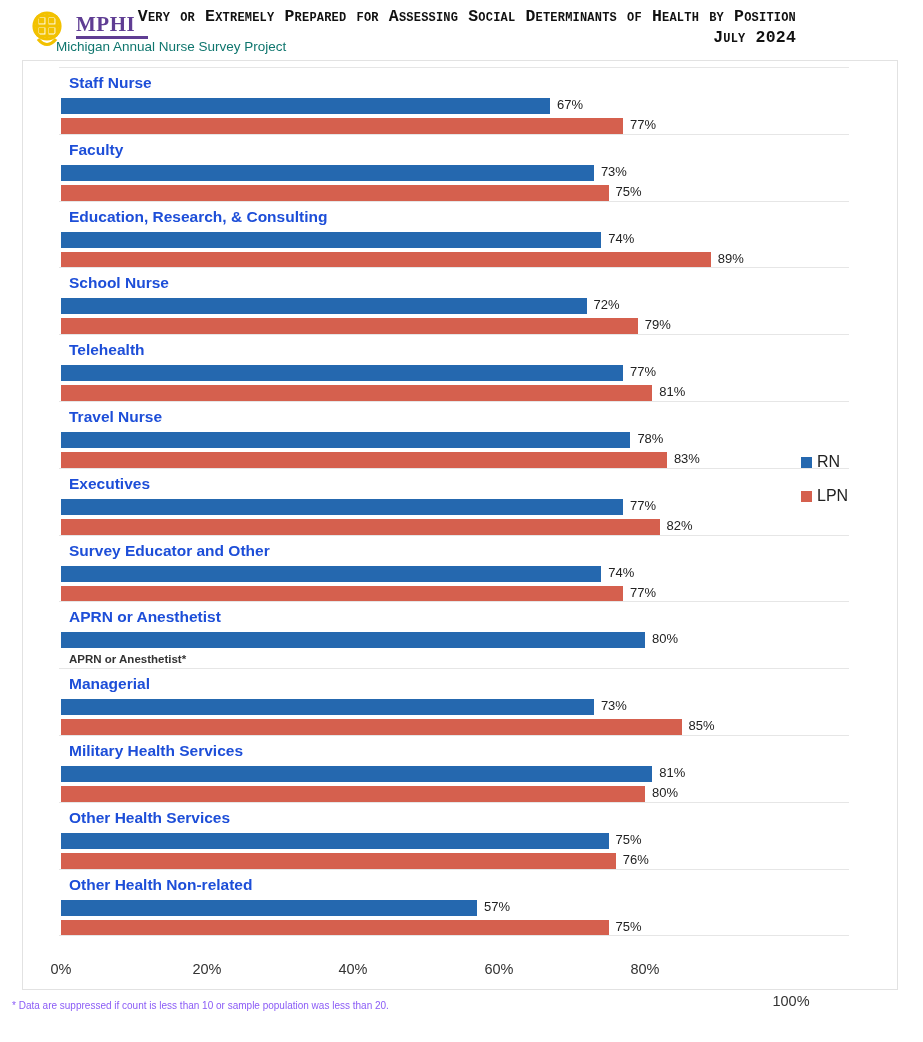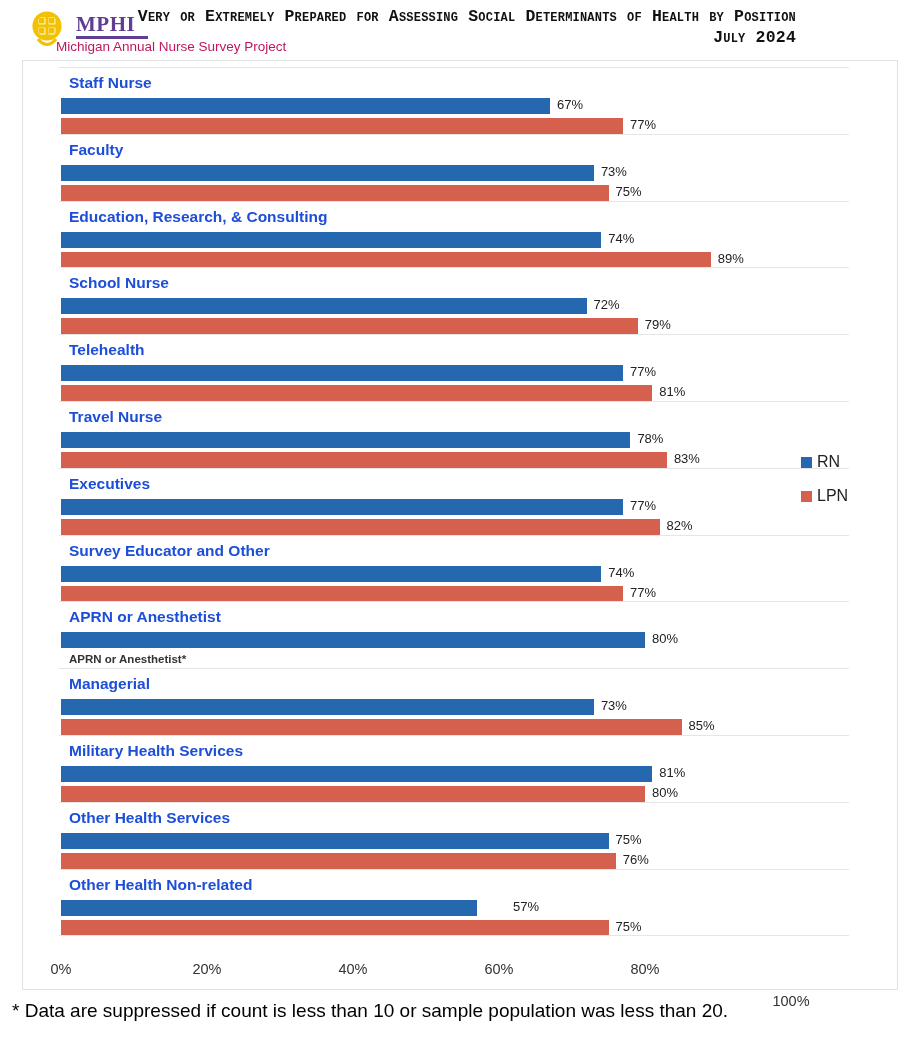--- a/index.html
+++ b/index.html
@@ -27,21 +27,21 @@
     font-family:"Liberation Serif",serif;
     font-size:21px;font-weight:700;color:#5f3d93;
     letter-spacing:0.5px;
   }
   #logo-rule{
     position:absolute;left:52px;top:30px;width:72px;height:3px;
     background:#5f3d93;
   }
   #logo-tagline{
     position:absolute;left:32px;top:33px;
-    font-size:13.5px;color:#be185d;white-space:nowrap;
+    font-size:13.5px;color:#0f766e;white-space:nowrap;
     font-family:"Liberation Sans",sans-serif;
   }
   #title-block{
     position:absolute;right:22px;top:6px;text-align:right;width:780px;
   }
   .title-line{
     font-family:Liberation Mono, monospace;
     font-weight:700;
     font-size:16.5px;
     font-variant:small-caps;
@@ -100,21 +100,21 @@
   }
   .legend-item{
     position:absolute;left:0;display:flex;align-items:center;gap:5px;
   }
   .legend-swatch{width:11px;height:11px;display:inline-block;}
   .legend-text{font-size:16px;color:#222;}
 
   
   #footnote{
     position:absolute;left:12px;top:1000px;
-    font-size:19px;color:#000000;white-space:nowrap;
+    font-size:10px;color:#8b5cf6;white-space:nowrap;
   }
 </style>
 </head>
 <body>
 
 <div id="header">
 
   <div id="logo-block">
     <div id="logo-mark">
       <svg width="46" height="46" viewBox="0 0 46 46">
@@ -238,21 +238,21 @@
         <div class="cat-label" style="top: 747.8px;">Other Health Services</div>
         <div class="bar rn" style="top: 771.8px; width: 547.5px;"></div>
         <div class="bar-value" style="top: 770.8px; left: 592.5px;">75%</div>
         <div class="bar lpn" style="top: 791.8px; width: 554.8px;"></div>
         <div class="bar-value" style="top: 790.8px; left: 599.8px;">76%</div>
       </div>
       <div class="cat-row" style="top: 0px;">
         <div class="cat-sep" style="top: 807.6px;"></div>
         <div class="cat-label" style="top: 814.6px;">Other Health Non-related</div>
         <div class="bar rn" style="top: 838.6px; width: 416.1px;"></div>
-        <div class="bar-value" style="top: 837.6px; left: 461.1px; margin-left: 29px;">57%</div>
+        <div class="bar-value" style="top: 837.6px; left: 461.1px;">57%</div>
         <div class="bar lpn" style="top: 858.6px; width: 547.5px;"></div>
         <div class="bar-value" style="top: 857.6px; left: 592.5px;">75%</div>
       </div>
       <div class="cat-sep" style="top: 874.4px;"></div>
     </div>
 
   <div id="axis">
       <div class="tick-label" style="left: 38px;">0%</div>
       <div class="tick-label" style="left: 184px;">20%</div>
       <div class="tick-label" style="left: 330px;">40%</div>

